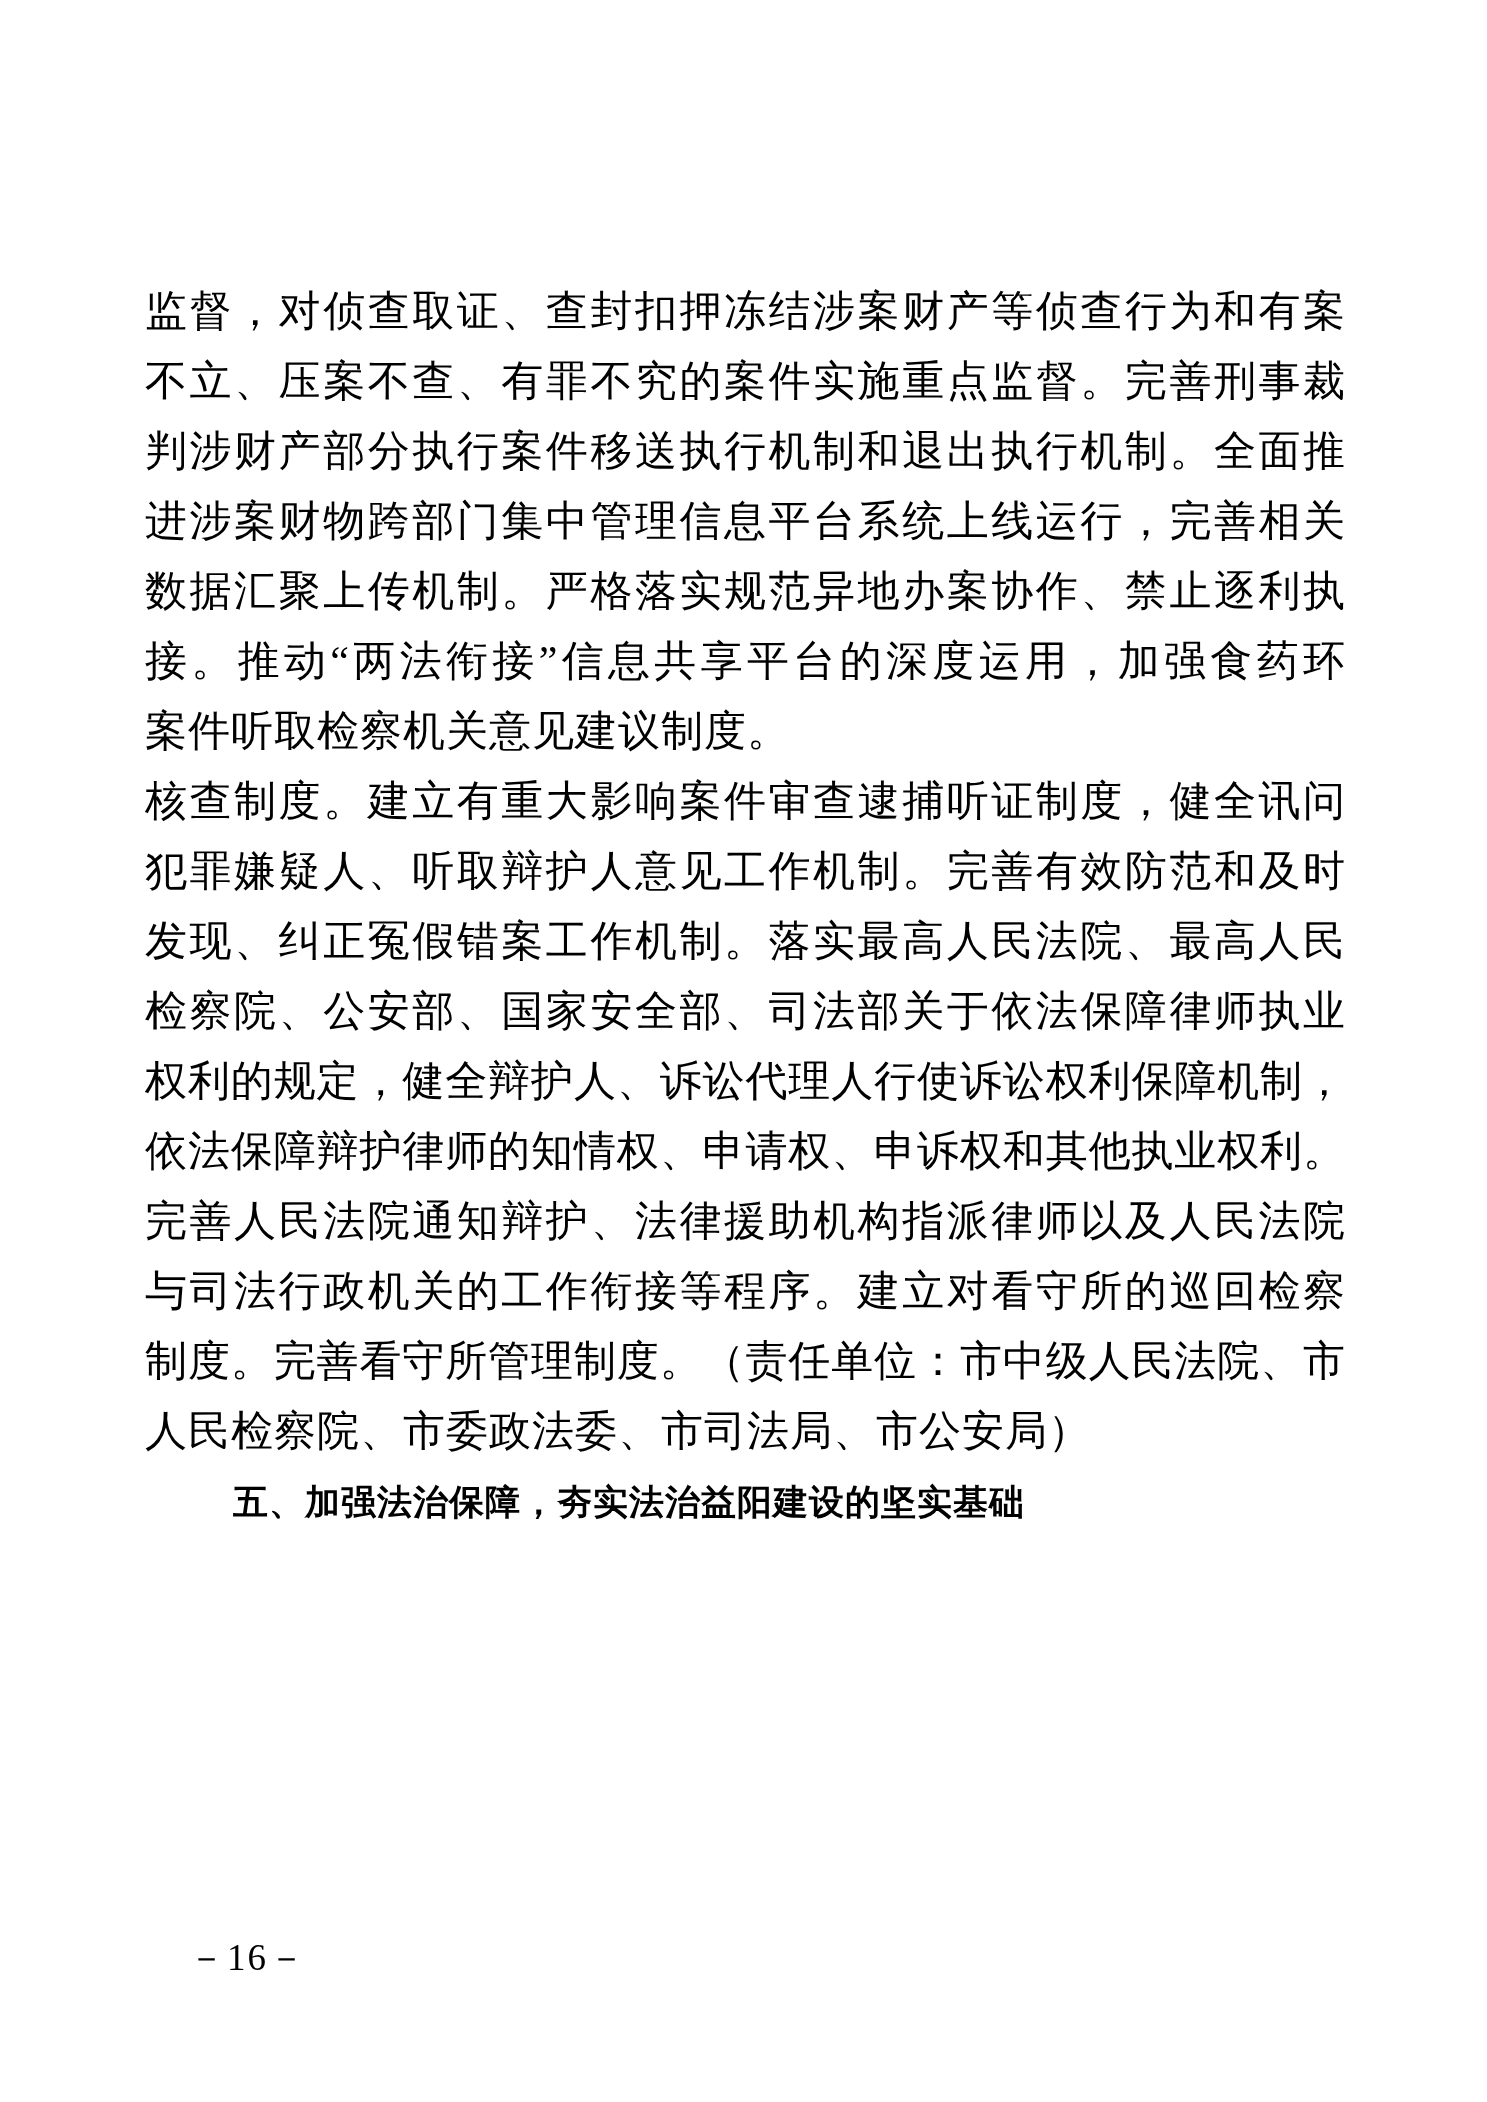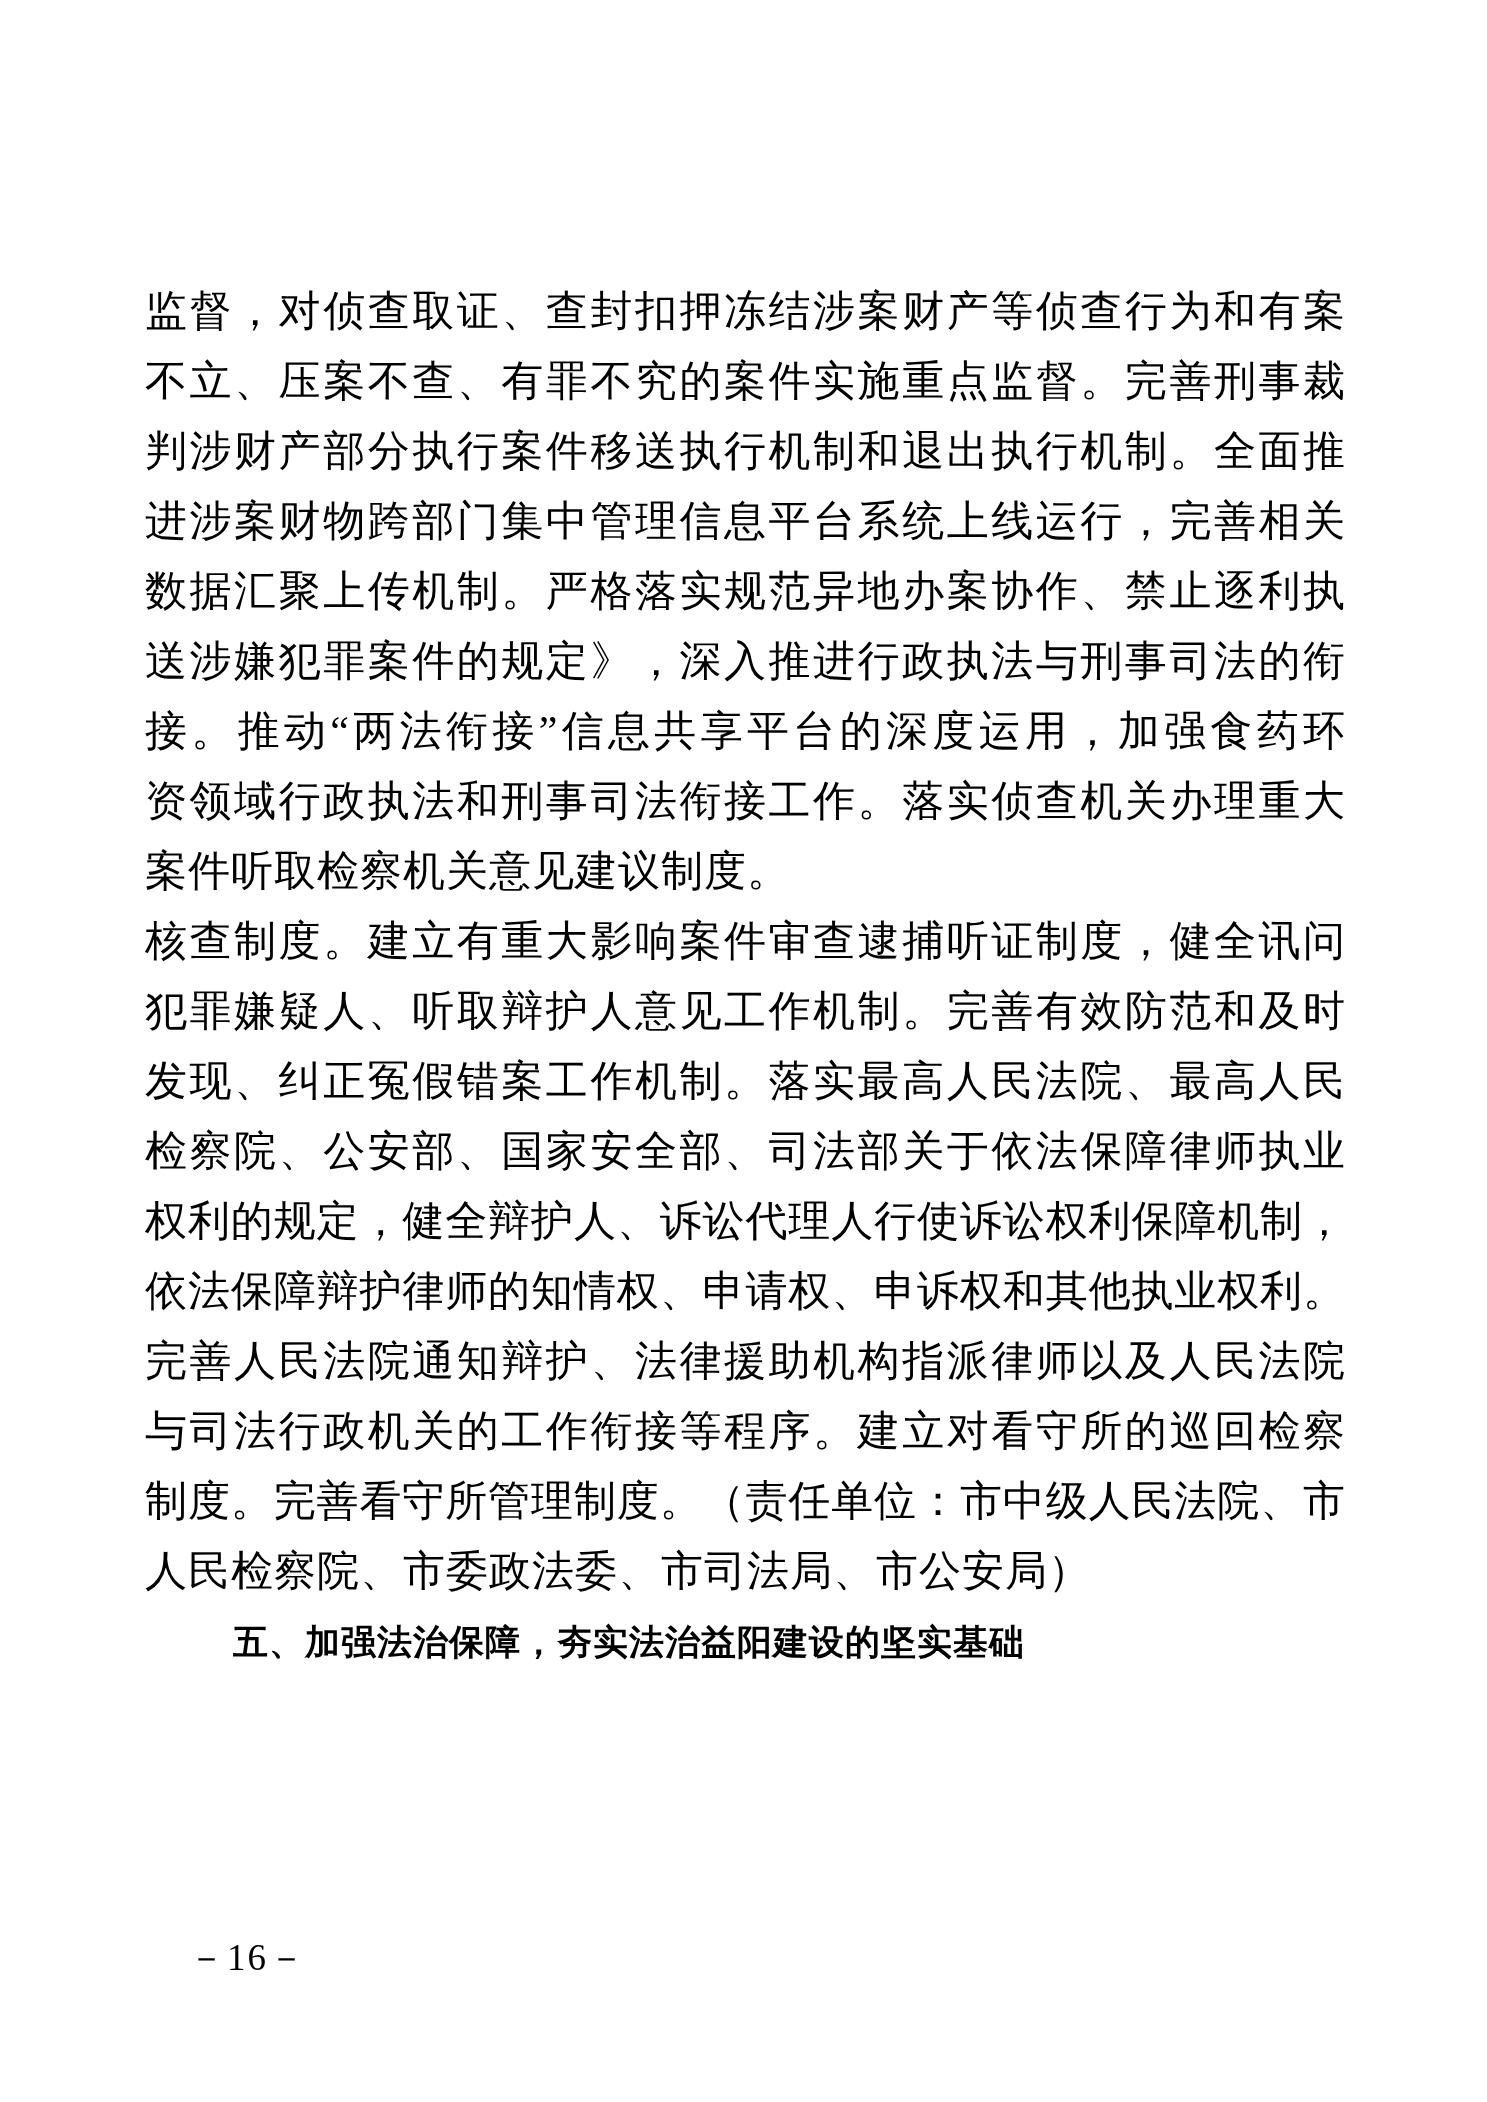--- a/index.html
+++ b/index.html
@@ -73,23 +73,21 @@
 <div class="page">
 
   <div class="text-block">
 
     <div id="paragraphs-container">
         <div class="line jl">监督，对侦查取证、查封扣押冻结涉案财产等侦查行为和有案</div>
         <div class="line jl">不立、压案不查、有罪不究的案件实施重点监督。完善刑事裁</div>
         <div class="line jl">判涉财产部分执行案件移送执行机制和退出执行机制。全面推</div>
         <div class="line jl">进涉案财物跨部门集中管理信息平台系统上线运行，完善相关</div>
         <div class="line jl">数据汇聚上传机制。严格落实规范异地办案协作、禁止逐利执</div>
-        <div class="line jl">送涉嫌犯罪案件的规定》，深入推进行政执法与刑事司法的衔</div>
         <div class="line jl">接。推动“两法衔接”信息共享平台的深度运用，加强食药环</div>
-        <div class="line jl">资领域行政执法和刑事司法衔接工作。落实侦查机关办理重大</div>
         <div class="line">案件听取检察机关意见建议制度。</div>
         <div class="line jl">核查制度。建立有重大影响案件审查逮捕听证制度，健全讯问</div>
         <div class="line jl">犯罪嫌疑人、听取辩护人意见工作机制。完善有效防范和及时</div>
         <div class="line jl">发现、纠正冤假错案工作机制。落实最高人民法院、最高人民</div>
         <div class="line jl">检察院、公安部、国家安全部、司法部关于依法保障律师执业</div>
         <div class="line jl">权利的规定，健全辩护人、诉讼代理人行使诉讼权利保障机制，</div>
         <div class="line jl">依法保障辩护律师的知情权、申请权、申诉权和其他执业权利。</div>
         <div class="line jl">完善人民法院通知辩护、法律援助机构指派律师以及人民法院</div>
         <div class="line jl">与司法行政机关的工作衔接等程序。建立对看守所的巡回检察</div>
         <div class="line jl">制度。完善看守所管理制度。（责任单位：市中级人民法院、市</div>

